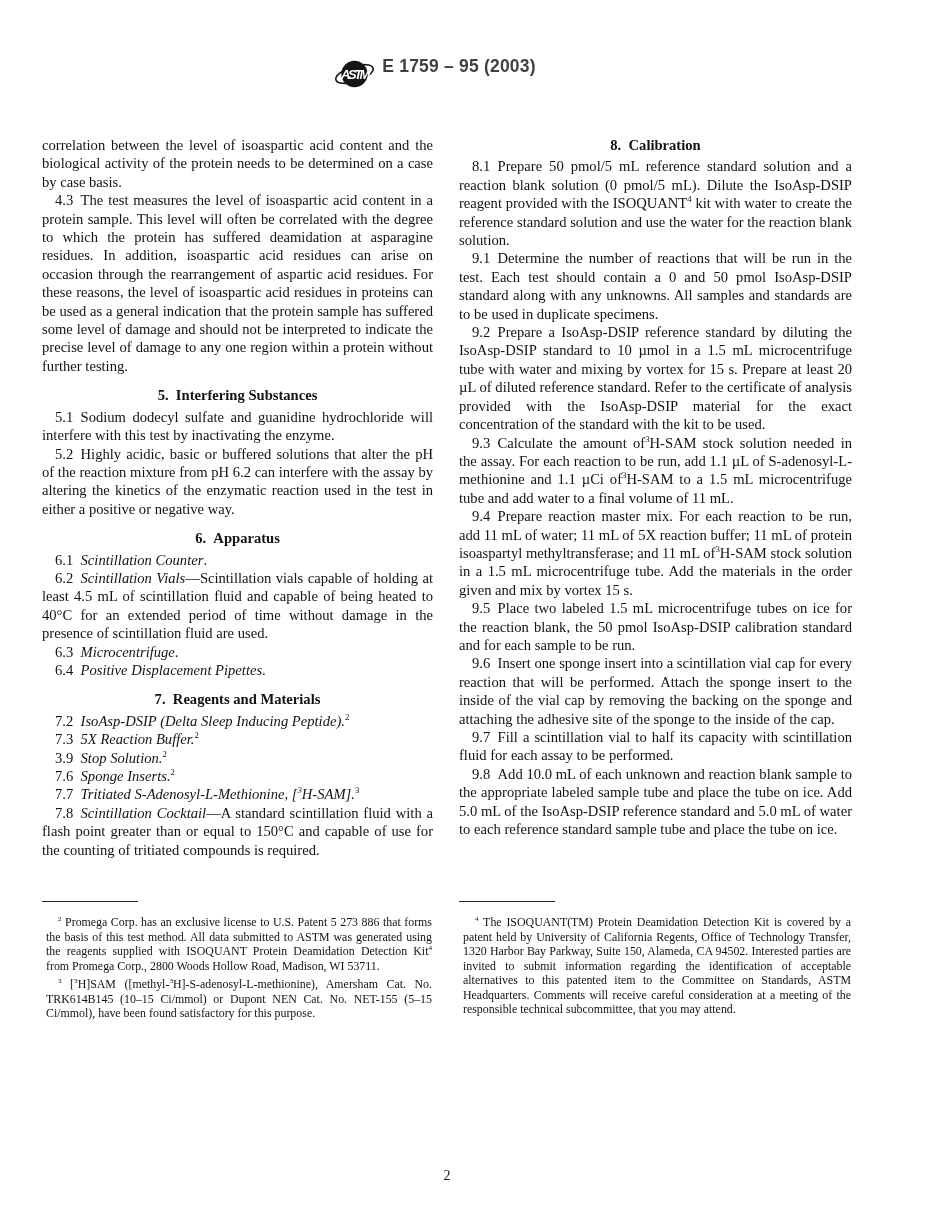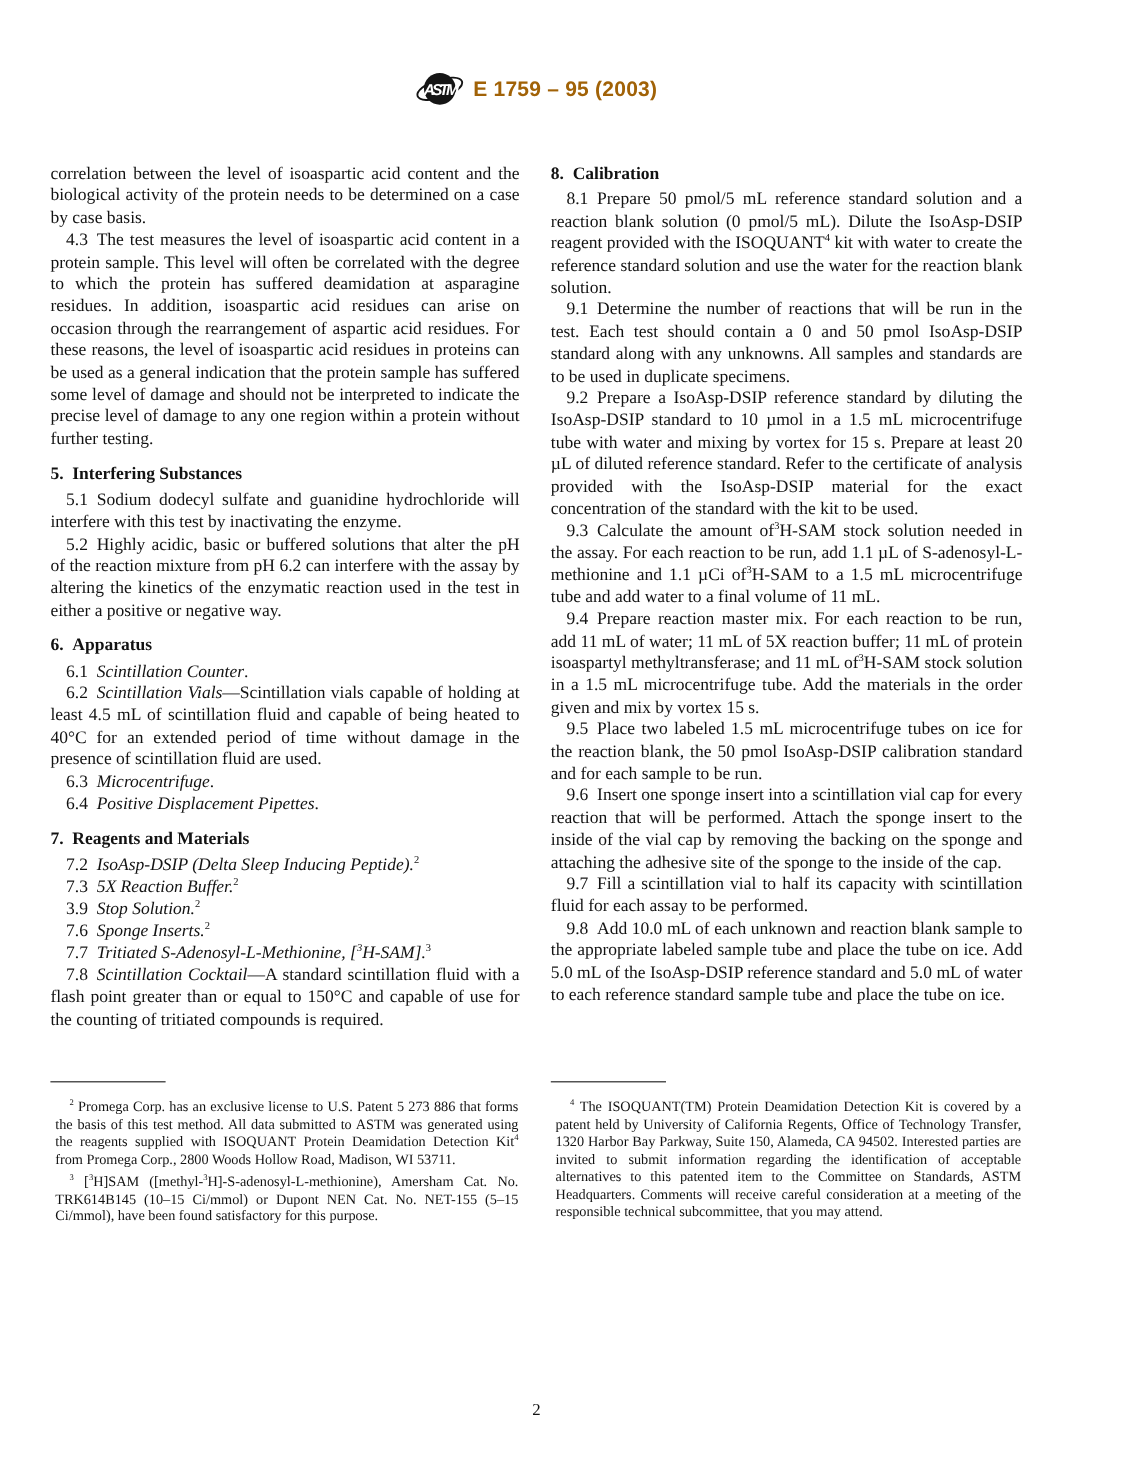--- a/index.html
+++ b/index.html
@@ -2,39 +2,39 @@
 <html><head>
 <meta charset="utf-8">
 <style>
   html, body { margin:0; padding:0; background:#ffffff; }
   .page {
     position:relative; width:950px; height:1230px; background:#ffffff;
     font-family:"Liberation Serif","DejaVu Serif",serif; color:#121212;
     overflow:hidden;
   }
   .doc-header {
-    position:absolute; top:56px; left:42px; width:810px;
-    display:flex; align-items:center; justify-content:center; gap:7px;
+    position:absolute; top:56px; left:30px; width:810px;
+    display:flex; align-items:flex-start; justify-content:center; gap:7px;
   }
   .doc-title {
     font-family:"Liberation Sans","DejaVu Sans",sans-serif;
-    font-weight:bold; font-size:17.5px; letter-spacing:0.2px; color:#a16207;
+    font-weight:bold; font-size:17.5px; letter-spacing:0.2px; color:#404040;
   }
   .col {
     position:absolute; top:100px; text-align:justify;
     font-size:14.6px; line-height:18.4px;margin-top:36px;
   }
   .col-left  { left:42px;  width:391px; }
   .col-right { left:459px; width:393px; }
   .col p { margin:0; }
   .para { text-indent:13px; }
   .noindent { text-indent:0; }
   .heading {
     margin:11px 0 3px 0 !important; font-weight:bold;
-    text-indent:0; text-align:left;
+    text-indent:0; text-align:center;
   }
   .col .heading:first-child { margin-top:0 !important; }
   sup { font-size:0.6em; line-height:0; vertical-align:super; }
   .it { font-style:italic; }
   .fnotes {
     position:absolute; top:901px; font-size:11.9px; line-height:14.5px;
     text-align:justify;
   }
   .fn-left  { left:42px;  width:394px; }
   .fn-right { left:459px; width:396px; }

